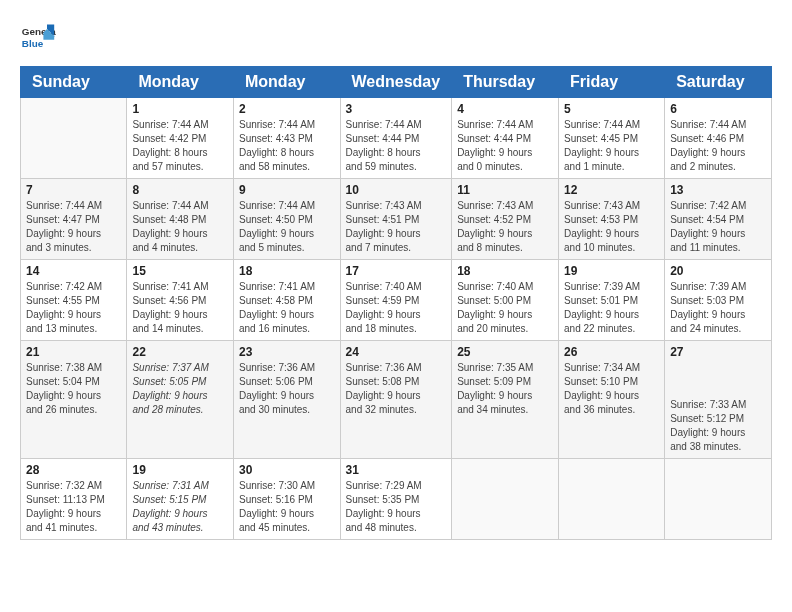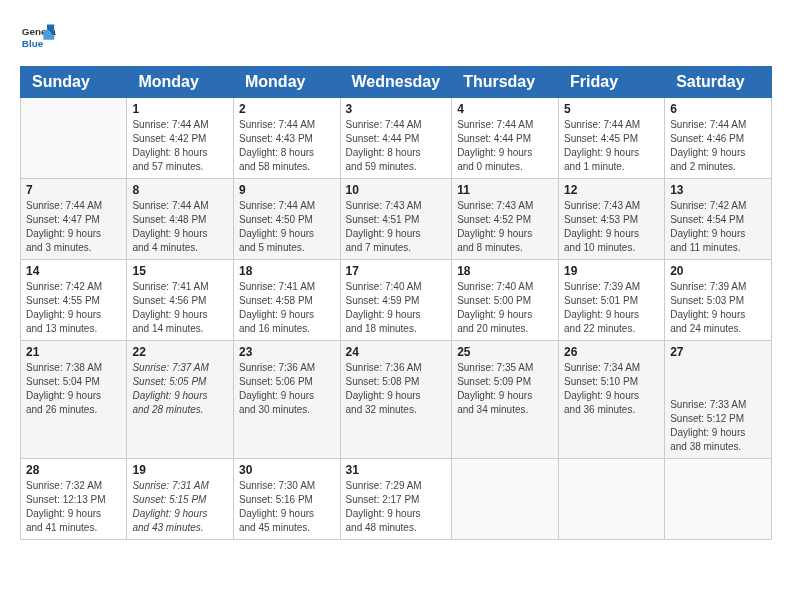--- a/index.html
+++ b/index.html
@@ -311,42 +311,42 @@
           <div class="day-info" style="white-space: pre-line; margin-top: 39px;">Sunrise: 7:33 AM
 Sunset: 5:12 PM
 Daylight: 9 hours
 and 38 minutes.</div>
         </td>
       </tr>
       <tr>
         <td>
           <span class="day-number">28</span>
           <div class="day-info" style="white-space: pre-line;">Sunrise: 7:32 AM
-Sunset: 12:13 PM
+Sunset: 11:13 PM
 Daylight: 9 hours
 and 41 minutes.</div>
         </td>
         <td>
           <span class="day-number">19</span>
           <div class="day-info" style="white-space: pre-line; font-style: italic;">Sunrise: 7:31 AM
 Sunset: 5:15 PM
 Daylight: 9 hours
 and 43 minutes.</div>
         </td>
         <td>
           <span class="day-number">30</span>
           <div class="day-info" style="white-space: pre-line;">Sunrise: 7:30 AM
 Sunset: 5:16 PM
 Daylight: 9 hours
 and 45 minutes.</div>
         </td>
         <td>
           <span class="day-number">31</span>
           <div class="day-info" style="white-space: pre-line;">Sunrise: 7:29 AM
-Sunset: 2:17 PM
+Sunset: 5:35 PM
 Daylight: 9 hours
 and 48 minutes.</div>
         </td>
         <td class="empty-cell"></td>
         <td class="empty-cell"></td>
         <td class="empty-cell"></td>
       </tr>
     </tbody>
 </table>
 

